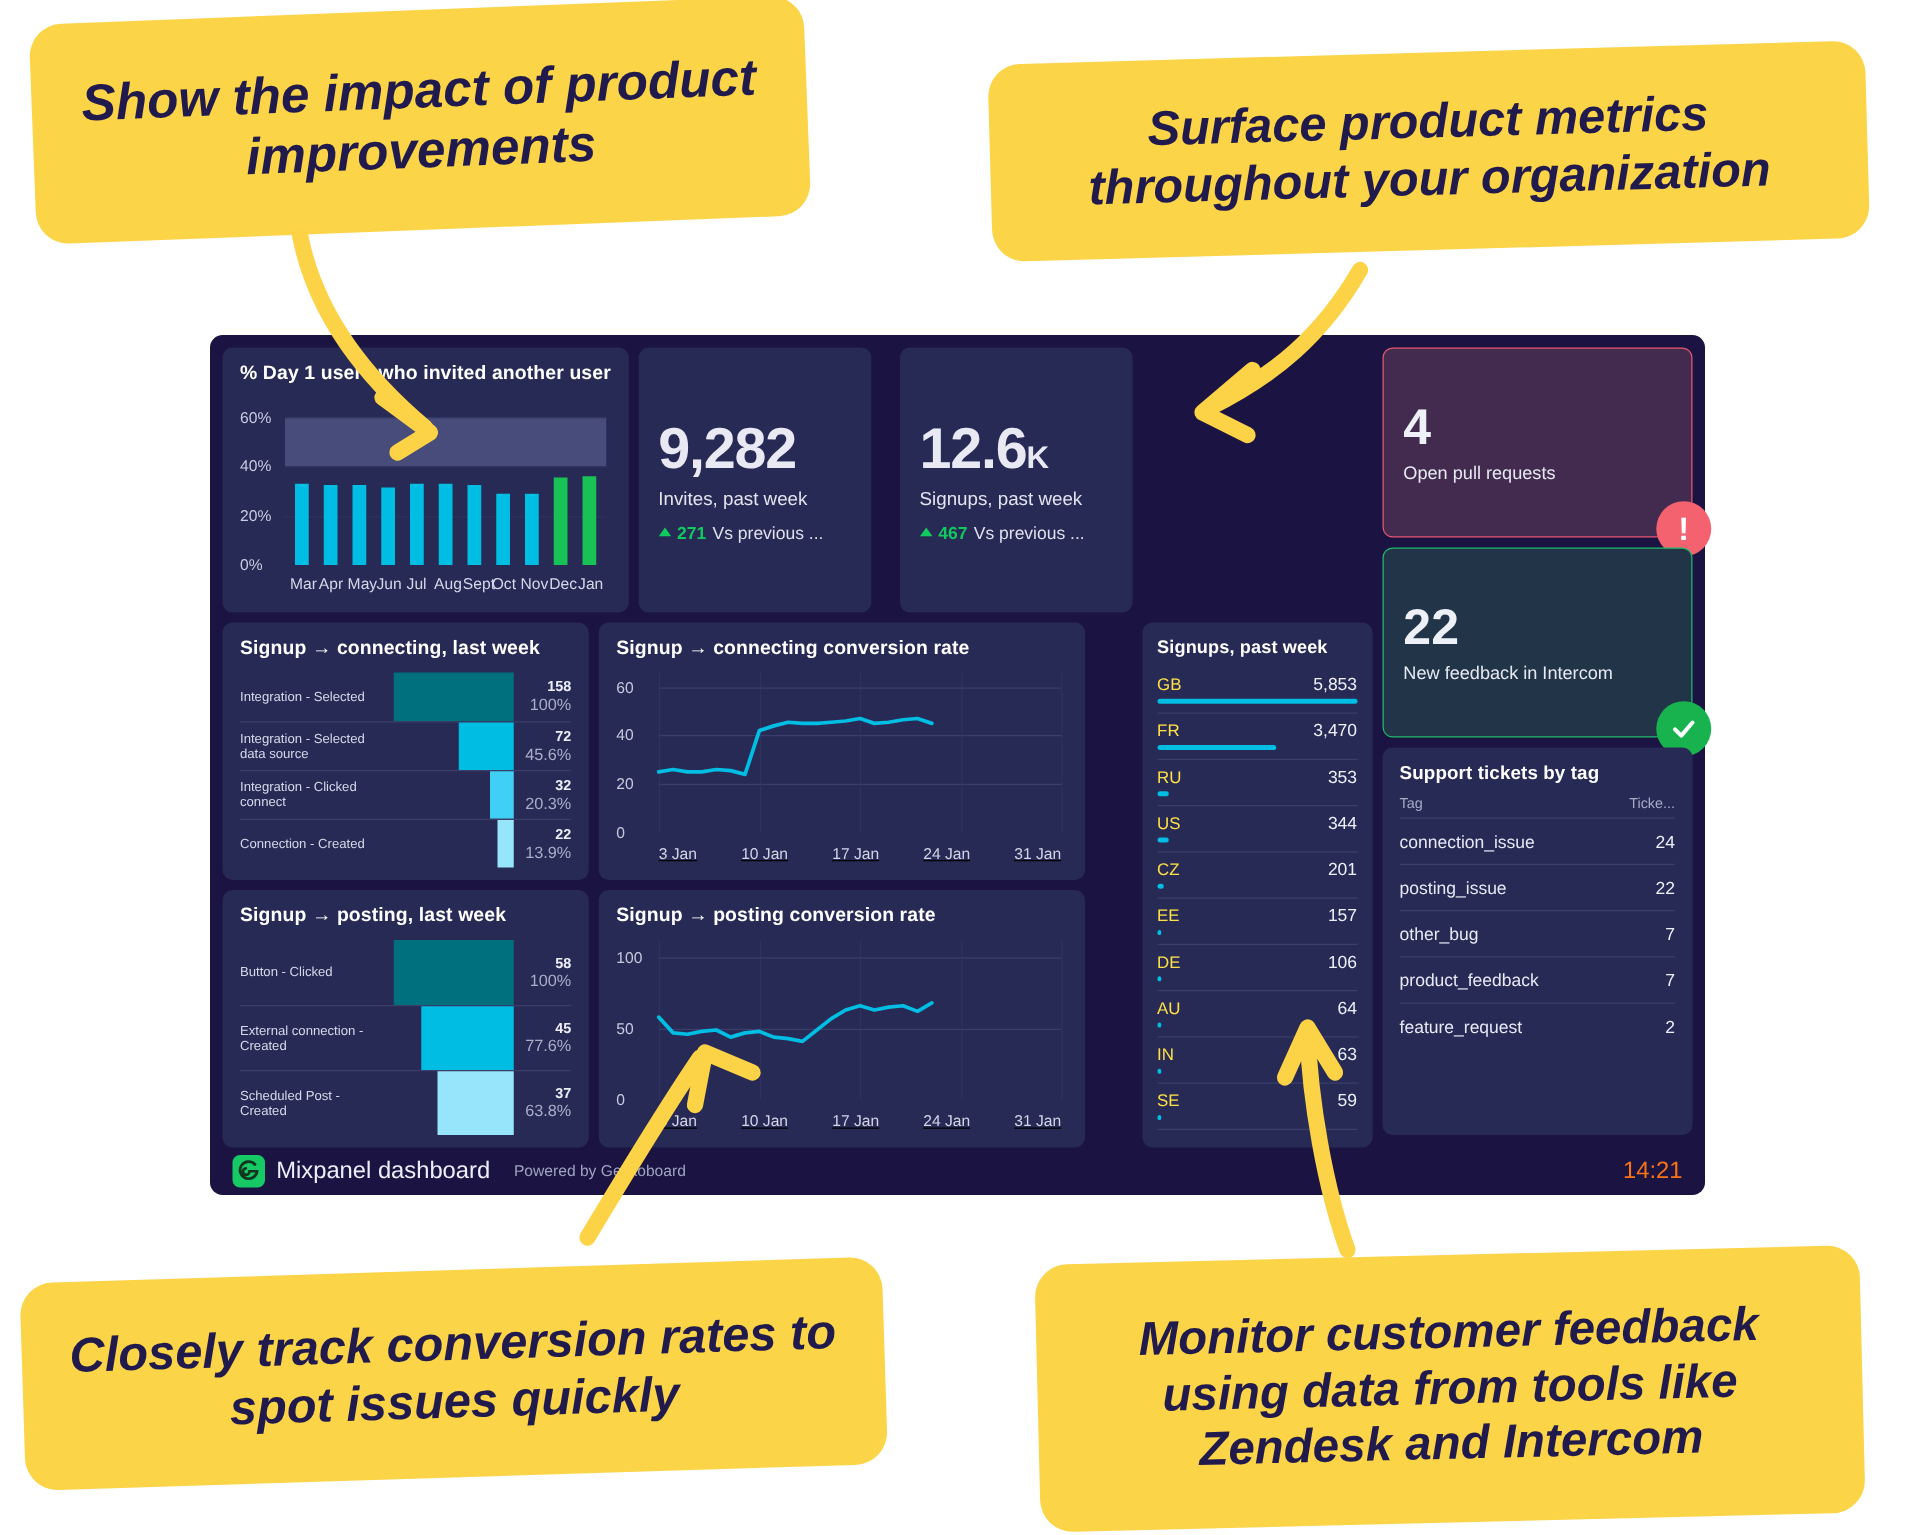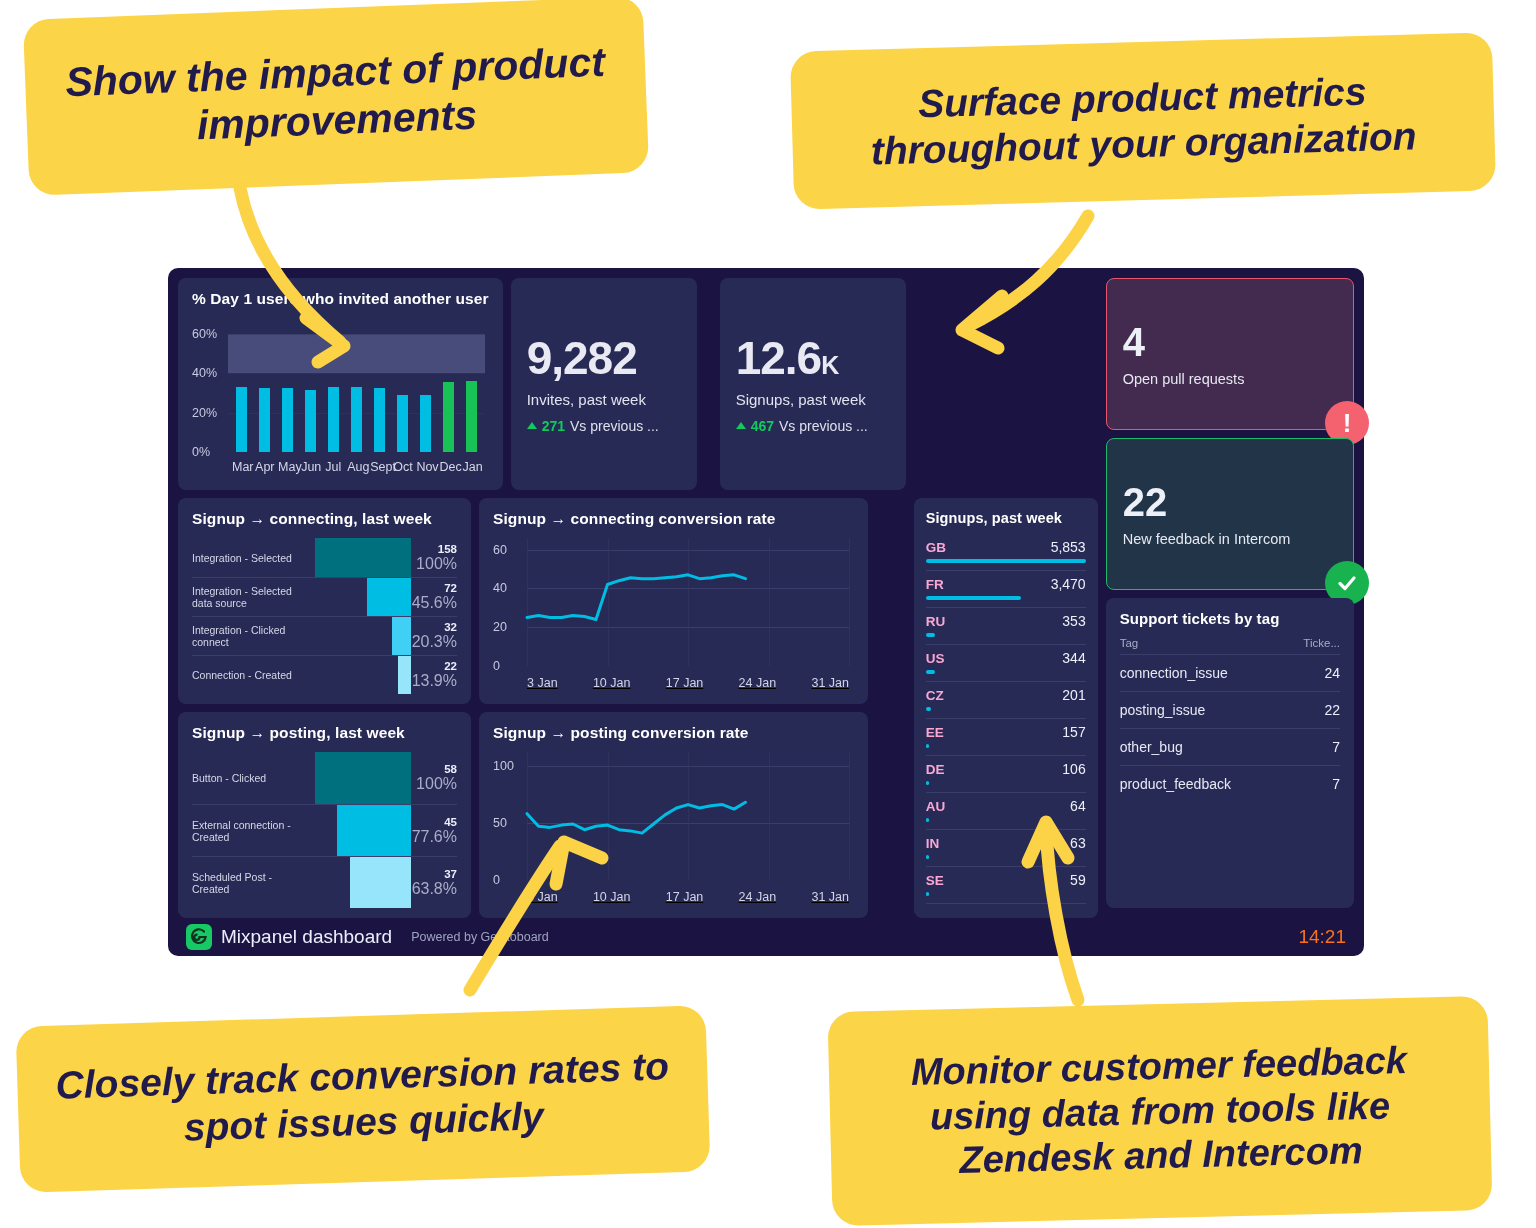--- a/index.html
+++ b/index.html
@@ -87,37 +87,37 @@
   
   .funnel-card { height: 206px; width: 293px; }
   .funnel-rows { margin-top: 10px; position: relative; }
   .funnel-row { display: flex; align-items: stretch; border-top: 1px solid #3a3e68; position: relative; }
   .funnel-row:first-child { border-top: none; }
   .fr-label { flex: 1; color: #d6d8e9; font-size: 10.5px; display:flex; align-items:center; padding-right:4px; }
   .fr-bararea { width: 96px; position: relative; }
   .fr-bar { position: absolute; top: 0; bottom: 0; right: 0; }
   .fr-nums { width: 46px; text-align: right; display:flex; flex-direction:column; justify-content:center; }
   .fr-count { color: #eceefa; font-size: 11.5px; font-weight: bold; }
-  .fr-pct { color: #a9adc9; font-size: 16px; }
+  .fr-pct { color: #a9adc9; font-size: 13px; }
 
   
   .line-card { height: 206px; width: 389px; }
   .line-plot { position: relative; margin-top: 10px; height: 152px; }
   .line-ytick { position:absolute; left:0; color:#c7c9de; font-size:12.5px; transform: translateY(-50%); }
   .line-grid { position:absolute; height:1px; background:#3a3e6a; }
   .vgrid { position:absolute; width:1px; top:0; background:#34386399; }
   .line-xticks { position:absolute; bottom:0; display:flex; justify-content:space-between;text-decoration:underline; }
   .line-xtick { color:#d3d5e7; font-size:12.5px; }
 
   
   #leaderboard { width: 184px; height: 420px; padding: 12px 12px; }
   .lb-rows { margin-top: 8px; }
   .lb-row { border-bottom: 1px solid #3a3e68; padding: 5px 0 7px 0; }
   .lb-top { display: flex; justify-content: space-between; align-items: baseline; }
-  .lb-name { color: #f9a8d4; font-size: 13.5px; font-weight: bold; }
+  .lb-name { color: #fde047; font-size: 13.5px; }
   .lb-val { color: #eef0f9; font-size: 14px; }
   .lb-track { height: 4px; background: transparent; margin-top: 4px; position: relative; }
   .lb-fill { height: 4px; background: #00bde3; border-radius: 2px; }
 
   
   #tickets { height: 310px; }
   .tk-head { display:flex; justify-content:space-between; margin-top:10px; padding-bottom:5px; }
   .tk-head span { color:#a7abc7; font-size:11.5px; }
   .tk-row { display:flex; justify-content:space-between; align-items:center; border-top:1px solid #3a3e68; padding:10px 0; }
   .tk-tag { color:#e7e9f5; font-size:14px; }
@@ -523,20 +523,24 @@
                 <div class="tk-num">22</div>
               </div>
               <div class="tk-row">
                 <div class="tk-tag">other_bug</div>
                 <div class="tk-num">7</div>
               </div>
               <div class="tk-row">
                 <div class="tk-tag">product_feedback</div>
                 <div class="tk-num">7</div>
               </div>
+              <div class="tk-row">
+                <div class="tk-tag">feature_request</div>
+                <div class="tk-num">2</div>
+              </div>
             </div>
         </div>
       </div>
     </div>
 
     <div id="footer">
       <div id="brand">
         <div id="gecko-logo">
           <svg width="20" height="20" viewBox="0 0 24 24">
             <path d="M18 5.5 A8.2 8.2 0 1 0 20 12 L12.6 12 A3.1 3.1 0 1 1 9.2 9.2" fill="none" stroke="#10341f" stroke-width="2.6" stroke-linecap="round"></path>

